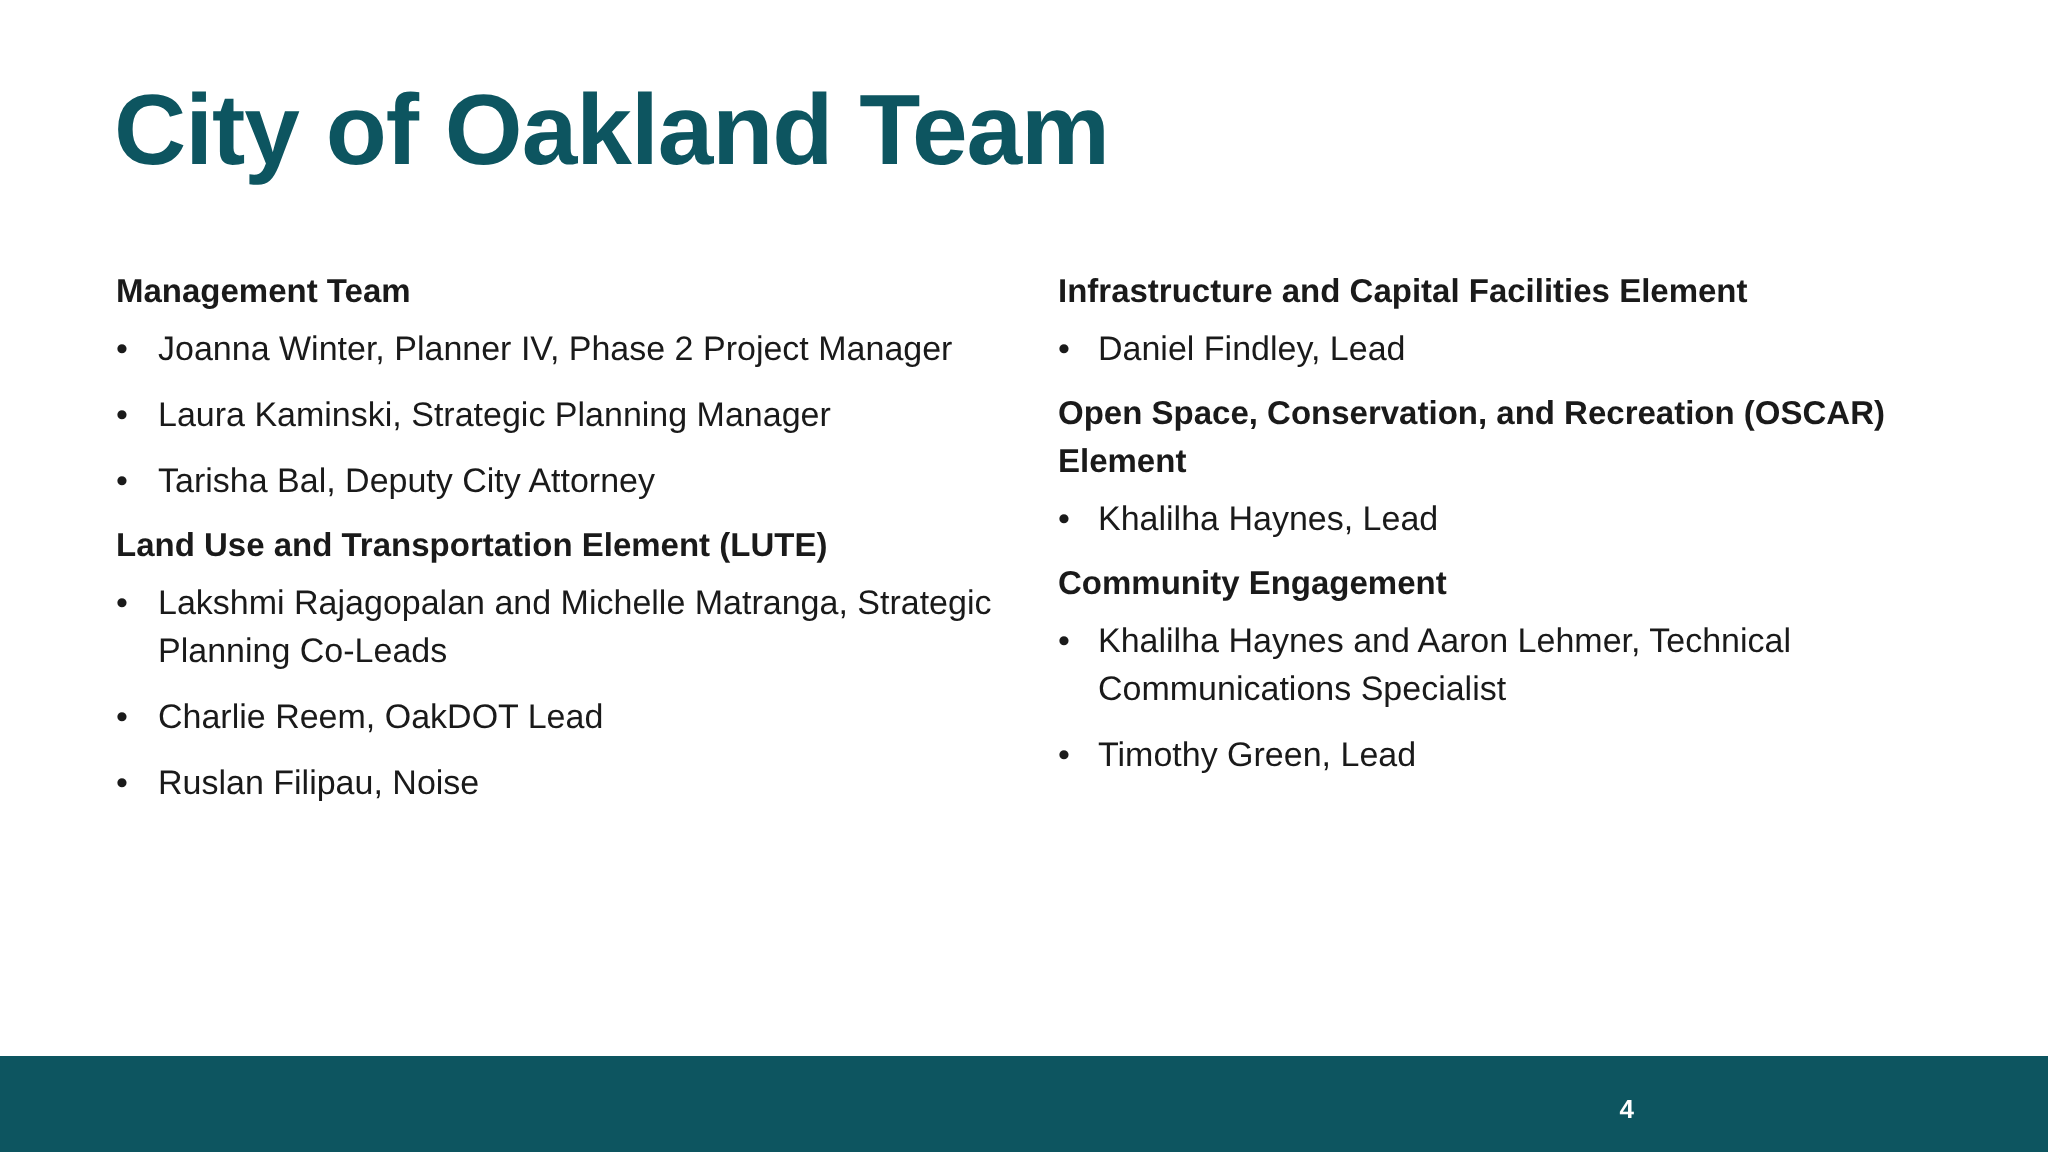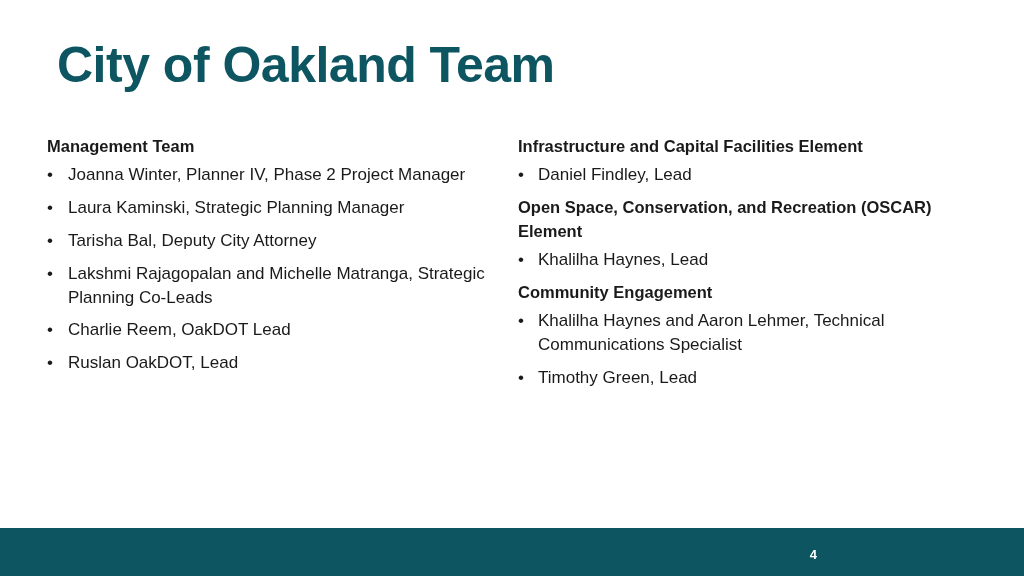--- a/index.html
+++ b/index.html
@@ -26,21 +26,21 @@
     top: 38px;
     font-size: 50px;
     font-weight: bold;
     color: #0d5560;
     letter-spacing: -0.5px;
     line-height: 1.1;
     white-space: nowrap;
   }
   .columns {
     position: absolute;
-    left: 47px;
+    left: 58px;
     top: 135px;
     width: 910px;
     display: flex;
     gap: 0px;
   }
   .col {
     width: 455px;
     box-sizing: border-box;
   }
   .col-right {
@@ -122,34 +122,35 @@
           <span class="dot">•</span>
           <span class="btext">Laura Kaminski, Strategic Planning Manager</span>
         </div>
         <div class="bullet">
           <span class="dot">•</span>
           <span class="btext">Tarisha Bal, Deputy City Attorney</span>
         </div>
       </div>
 
       <div class="group">
+        <div class="group-heading">Land Use and Transportation Element (LUTE)</div>
         <div class="bullet">
           <span class="dot">•</span>
           <span class="btext">Lakshmi Rajagopalan and Michelle Matranga, Strategic Planning Co-Leads</span>
         </div>
         <div class="bullet">
           <span class="dot">•</span>
           <span class="btext">Charlie Reem, OakDOT Lead</span>
         </div>
       </div>
 
       <div class="group">
         <div class="bullet">
           <span class="dot">•</span>
-          <span class="btext">Ruslan OakDOT, Lead</span>
+          <span class="btext">Ruslan Filipau, Noise</span>
         </div>
       </div>
 
     </div>
 
     <div class="col col-right">
 
       <div class="group">
         <div class="group-heading">Infrastructure and Capital Facilities Element</div>
         <div class="bullet">

